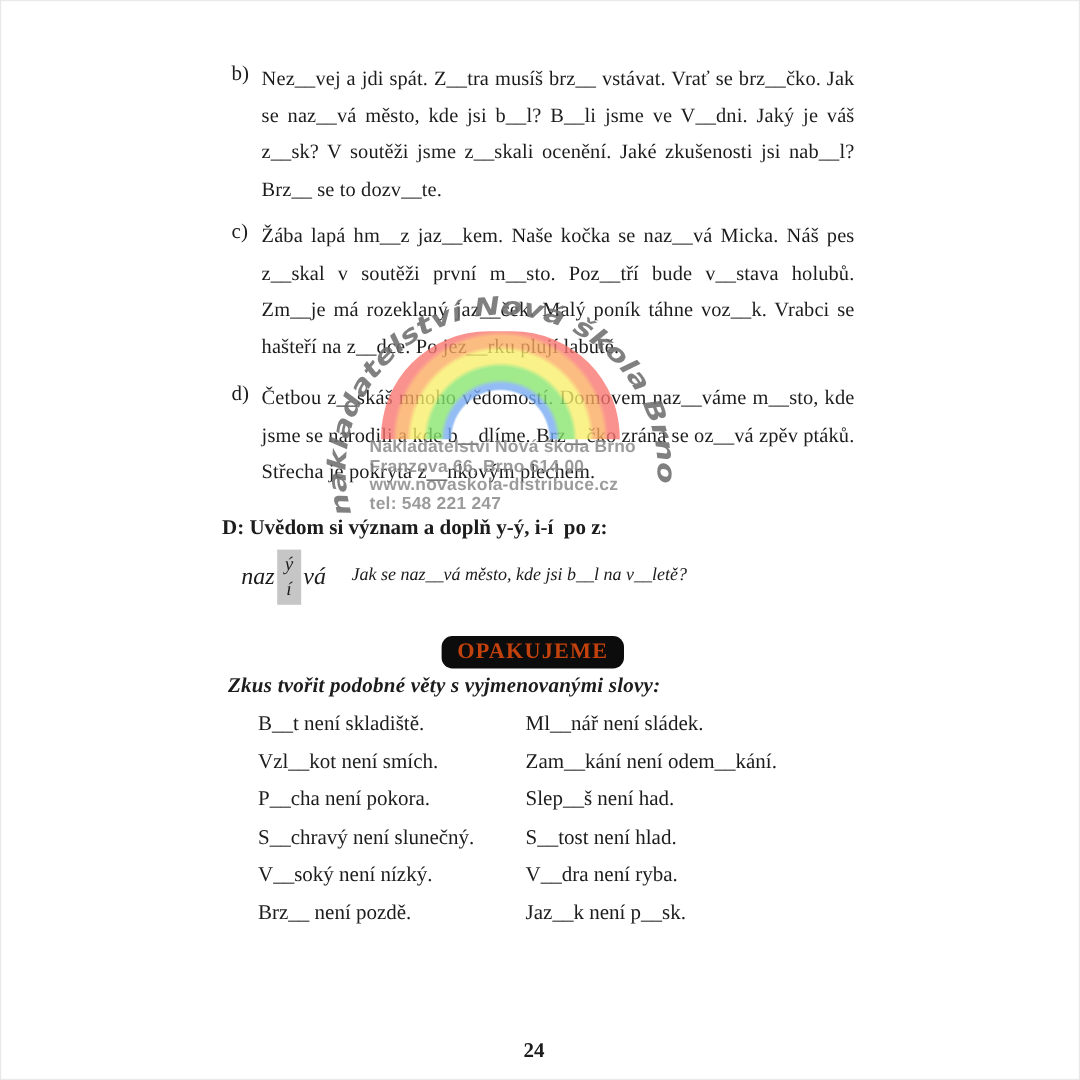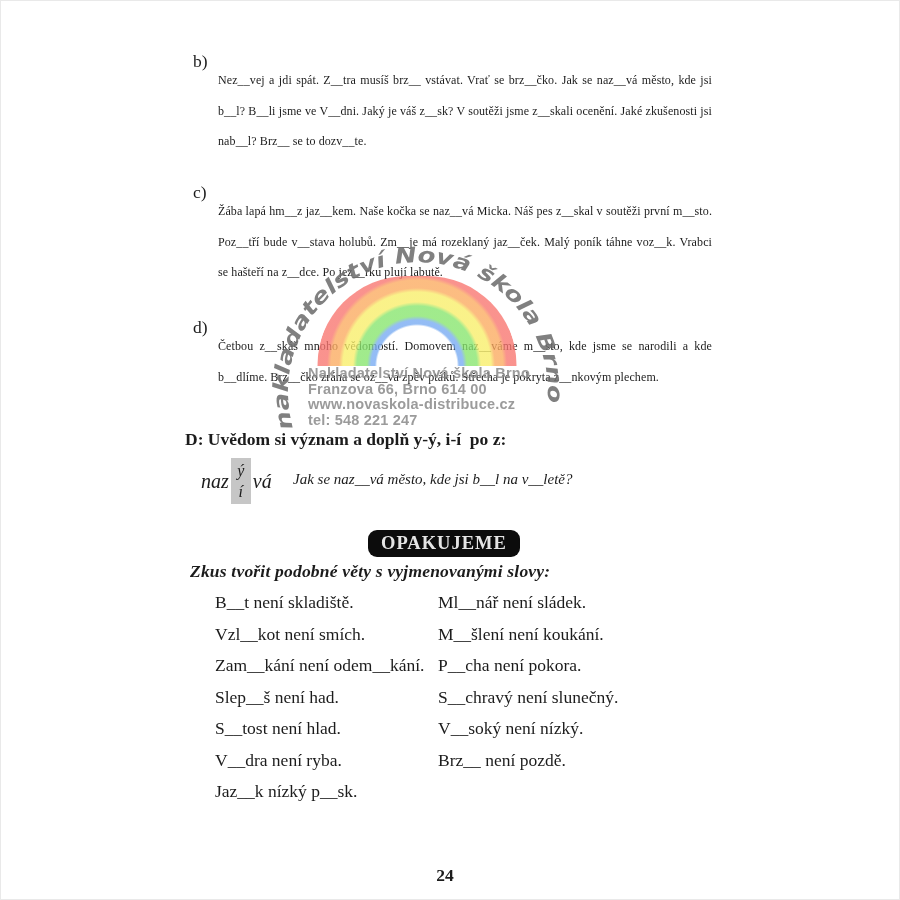--- a/index.html
+++ b/index.html
@@ -7,21 +7,21 @@
     width:900px;height:900px;position:relative;background:#ffffff;
     font-family:"Liberation Serif",serif;color:#1c1c1c;overflow:hidden;
   }
   .page-frame{position:absolute;inset:0;border:1px solid #e9e9e9;pointer-events:none;}
 
   
   .exercise{position:absolute;left:193px;width:520px;}
   .exercise .label{position:absolute;left:0;top:0;font-size:17.5px;}
   .exercise .ptext{
     margin-left:25px;width:494px;text-align:justify;
-    font-size:12px;line-height:30.5px;letter-spacing:.1px;margin-top:14px;
+    font-size:17px;line-height:30.5px;letter-spacing:.1px;
   }
   #ex-b{top:51px;}
   #ex-c{top:182px;}
   #ex-d{top:317px;}
 
   
   .rainbow{
     position:absolute;left:317px;top:276px;width:200px;height:90px;
     border-radius:100px 100px 0 0;
     background:radial-gradient(circle at 50% 100%,
@@ -61,21 +61,21 @@
     font-size:16px;line-height:21px;font-style:italic;
   }
   .dict-lines{
     position:absolute;left:293px;top:464px;
     font-size:15px;line-height:30.5px;white-space:nowrap;font-style:italic;
   }
 
   
   .badge{
     position:absolute;left:368px;top:530px;height:27px;line-height:27px;
-    background:#0c0c0c;color:#e5e5e5;border-radius:9px;padding:0 13px;
+    background:#0c0c0c;color:#c2410c;border-radius:9px;padding:0 13px;
     font-size:18.5px;font-weight:bold;letter-spacing:1px;
   }
   .instruction{
     position:absolute;left:190px;top:561px;
     font-size:17.5px;font-weight:bold;font-style:italic;letter-spacing:.2px;
   }
   .sentence-grid{
     position:absolute;left:215px;top:587px;
     display:grid;grid-template-columns:223px auto;grid-auto-rows:31.5px;
     font-size:17.5px;align-items:center;white-space:nowrap;
@@ -140,25 +140,24 @@
 </div>
 
 <div class="badge">OPAKUJEME</div>
 
 <div class="instruction">Zkus tvořit podobné věty s vyjmenovanými slovy:</div>
 
 <div class="sentence-grid">
   <span>B__t není skladiště.</span>
   <span>Ml__nář není sládek.</span>
   <span>Vzl__kot není smích.</span>
-  <span>M__šlení není koukání.</span>
   <span>Zam__kání není odem__kání.</span>
   <span>P__cha není pokora.</span>
   <span>Slep__š není had.</span>
   <span>S__chravý není slunečný.</span>
   <span>S__tost není hlad.</span>
   <span>V__soký není nízký.</span>
   <span>V__dra není ryba.</span>
   <span>Brz__ není pozdě.</span>
-  <span>Jaz__k nízký p__sk.</span>
+  <span>Jaz__k není p__sk.</span>
 </div>
 
 <div class="page-number">24</div>
 
 </body></html>

